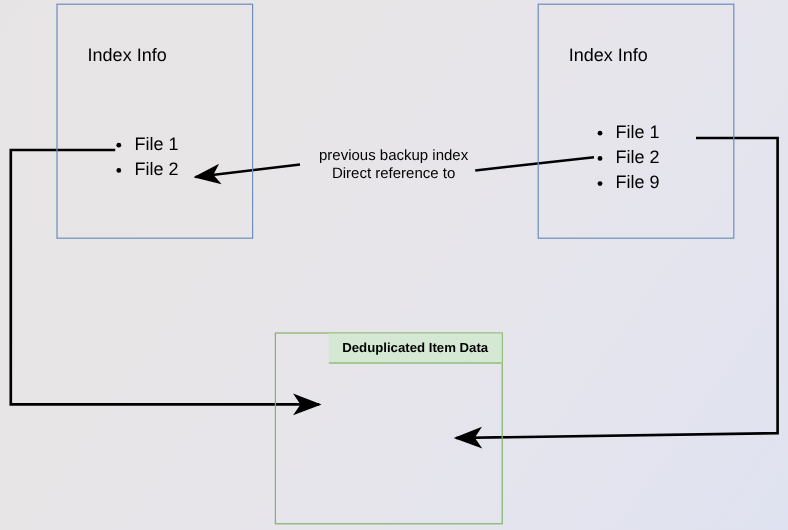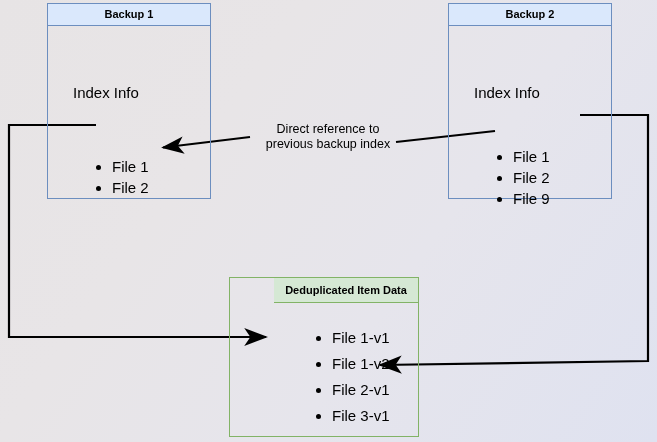--- a/index.html
+++ b/index.html
@@ -48,21 +48,20 @@
     border: 1.5px solid #6c8ebf;
   }
   .backup .hdr {
     background: #dae8fc;
     border-bottom: 1.5px solid #6c8ebf;
     height: 22px;
   }
   .backup .body {
     background: transparent;
     height: calc(100% - 22px);
-    margin-top: 24px;
   }
   
   .dedup {
     border: 1.5px solid #82b366;
     padding-left: 44px;
   }
   .dedup .hdr {
     background: #d5e8d4;
     border-bottom: 1.5px solid #82b366;
     height: 25px;
@@ -121,58 +120,44 @@
     <g>
       <path d="M96,125 L9,125 L9,337 L266,337" fill="none" stroke="#000000" stroke-width="2.2" stroke-linejoin="miter" marker-end="url(#arrowEnd)"></path>
     </g>
 
     <g>
       <path d="M580,115 L648,115 L648,361 L380,365" fill="none" stroke="#000000" stroke-width="2.2" stroke-linejoin="miter" marker-end="url(#arrowEnd)"></path>
     </g>
   </svg>
 
   <div class="node backup" style="left:47px; top:3px; width:164px; height:196px;">
-    <div class="hdr">
-      <span>Backup 1</span>
-    </div>
     <div class="body">
       <div class="index-label" style="left:25px; top:34px;">Index Info</div>
       <ul class="filelist" style="left:48px; top:106px;">
         <li>File 1</li>
         <li>File 2</li>
       </ul>
     </div>
   </div>
 
   <div class="node backup" style="left:448px; top:3px; width:164px; height:196px;">
-    <div class="hdr">
-      <span>Backup 2</span>
-    </div>
     <div class="body">
       <div class="index-label" style="left:25px; top:34px;">Index Info</div>
       <ul class="filelist" style="left:48px; top:96px;">
         <li>File 1</li>
         <li>File 2</li>
         <li>File 9</li>
       </ul>
     </div>
   </div>
 
   <div class="node dedup" style="left:229px; top:277px; width:190px; height:160px;">
     <div class="hdr">
       <span>Deduplicated Item Data</span>
     </div>
-    <div class="body">
-      <ul class="filelist dedup-list" style="left:42px; top:22px;">
-        <li>File 1-v1</li>
-        <li>File 1-v2</li>
-        <li>File 2-v1</li>
-        <li>File 3-v1</li>
-      </ul>
-    </div>
   </div>
 
   <div class="edge-label" style="left:248px; top:122px; width:160px;">
+    <div>previous backup index</div>
     <div>Direct reference to</div>
-    <div>previous backup index</div>
   </div>
 
 </div>
 
 </body></html>

